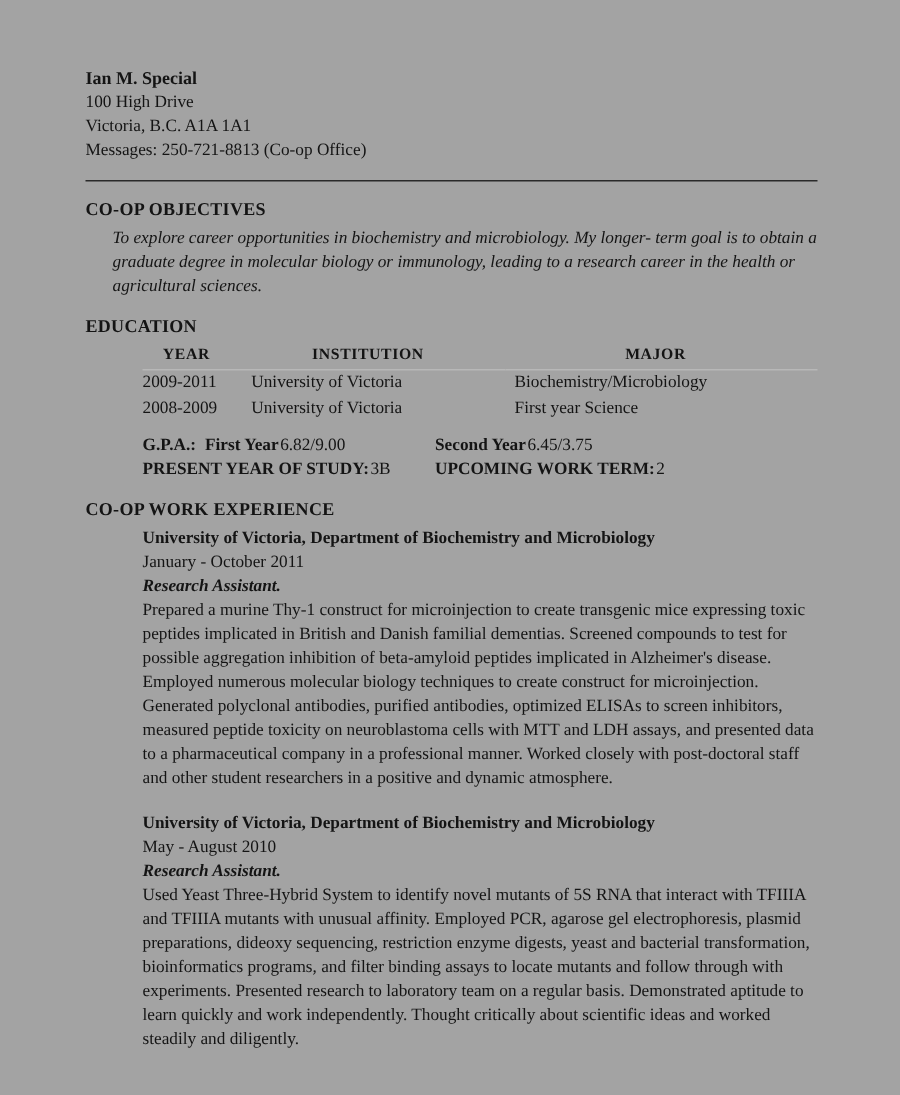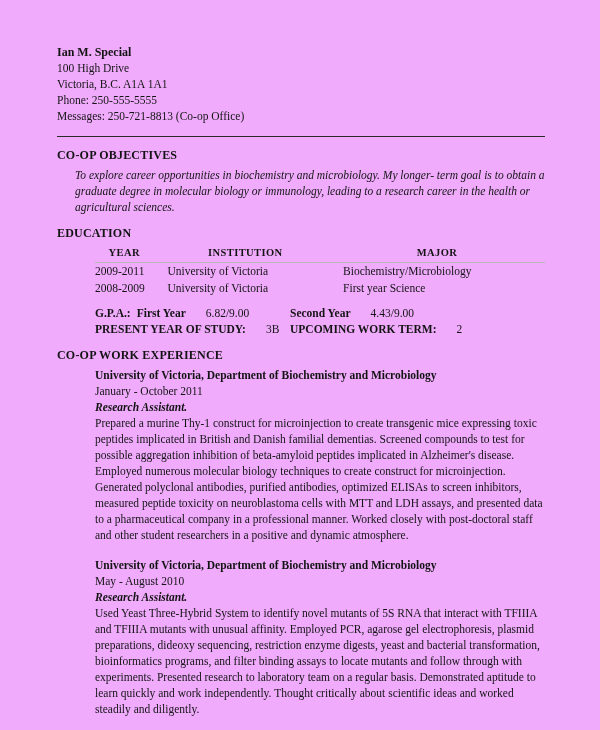--- a/index.html
+++ b/index.html
@@ -8,21 +8,21 @@
     height: 730px;
     background: #fbfbfb;
     overflow: hidden;
     font-family: "Liberation Serif", "DejaVu Serif", serif;
     color: #141414;
   }
   .paper {
     box-sizing: border-box;
     width: 600px;
     height: 730px;
-    background: #f0abfc;
+    background: #a3a3a3;
     padding: 44px 55px 16px 57px;
     font-size: 11.5px;
     line-height: 16px;
   }
   .b { font-weight: bold; }
   .contact div { white-space: nowrap; }
   .name { font-size: 12px; }
   hr.rule {
     border: none;
     border-top: 1px solid #2a2a2a;
@@ -56,36 +56,35 @@
     border-bottom: 1px solid #b8b8b8;
     padding: 0 14px 2px 0;
   }
   table.edu td { padding: 1px 14px 1px 0; }
   table.edu .c-year { width: 64px; }
   table.edu .c-inst { width: 172px; }
   table.edu .c-major { width: 200px; padding-left: 6px; }
   .kv-line { margin-left: 38px; line-height: 16px; }
   .seg { display: inline-block; width: 195px; vertical-align: top; }
   .gap-s { margin-left: 6px; }
-  .gap-m { margin-left: 20px; }
+  .gap-m { margin-left: 1px; }
   .job { margin: 2px 0 14px 38px; }
   .job .employer { font-weight: bold; }
   .job .title { font-weight: bold; font-style: italic; }
   .job p { margin-top: 0; }
 </style>
 </head>
 <body>
 
 <div class="paper">
 
   <header class="contact">
     <div class="name b">Ian M. Special</div>
     <div>100 High Drive</div>
     <div>Victoria, B.C. A1A 1A1</div>
-    <div>Phone: 250-555-5555</div>
     <div>Messages: 250-721-8813 (Co-op Office)</div>
   </header>
 
   <hr class="rule">
 
   <section>
     <h2>CO-OP OBJECTIVES</h2>
     <p class="obj">To explore career opportunities in biochemistry and microbiology. My longer- term goal is to obtain a graduate degree in molecular biology or immunology, leading to a research career in the health or agricultural sciences.</p>
   </section>
 
@@ -108,21 +107,21 @@
         </tr>
         <tr>
           <td>2008-2009</td>
           <td>University of Victoria</td>
           <td class="c-major">First year Science</td>
         </tr>
       </tbody>
     </table>
 
     <div class="kv-line">
-      <span class="seg"><span class="b">G.P.A.:</span><span class="b gap-s">First Year</span><span class="gap-m">6.82/9.00</span></span><span class="b">Second Year</span><span class="gap-m">4.43/9.00</span>
+      <span class="seg"><span class="b">G.P.A.:</span><span class="b gap-s">First Year</span><span class="gap-m">6.82/9.00</span></span><span class="b">Second Year</span><span class="gap-m">6.45/3.75</span>
     </div>
 
     <div class="kv-line">
       <span class="seg"><span class="b">PRESENT YEAR OF STUDY:</span><span class="gap-m">3B</span></span><span class="b">UPCOMING WORK TERM:</span><span class="gap-m">2</span>
     </div>
   </section>
 
   <section>
     <h2>CO-OP WORK EXPERIENCE</h2>
 

